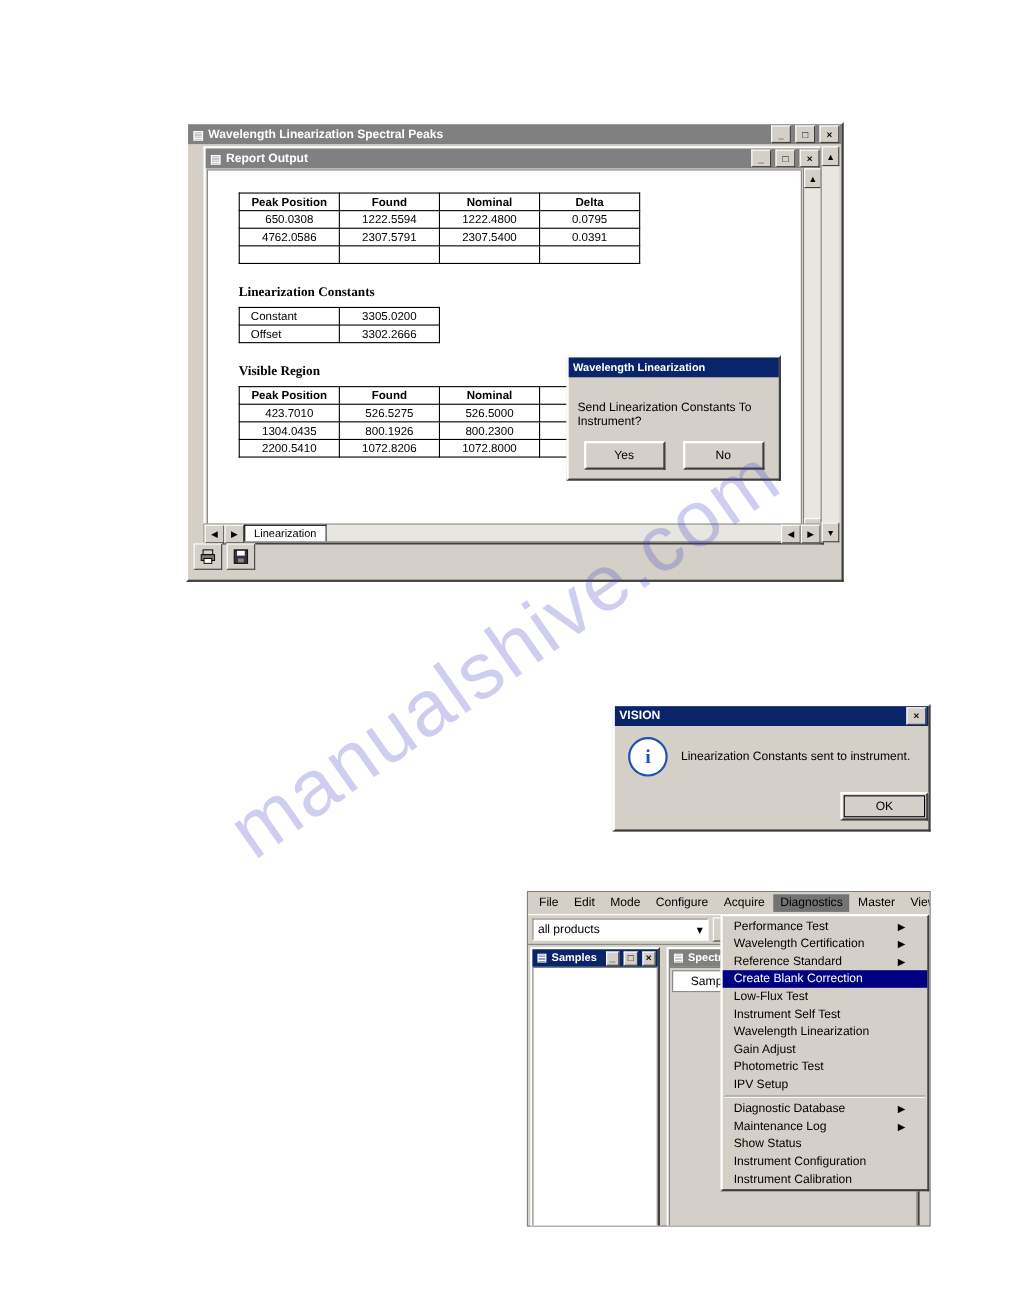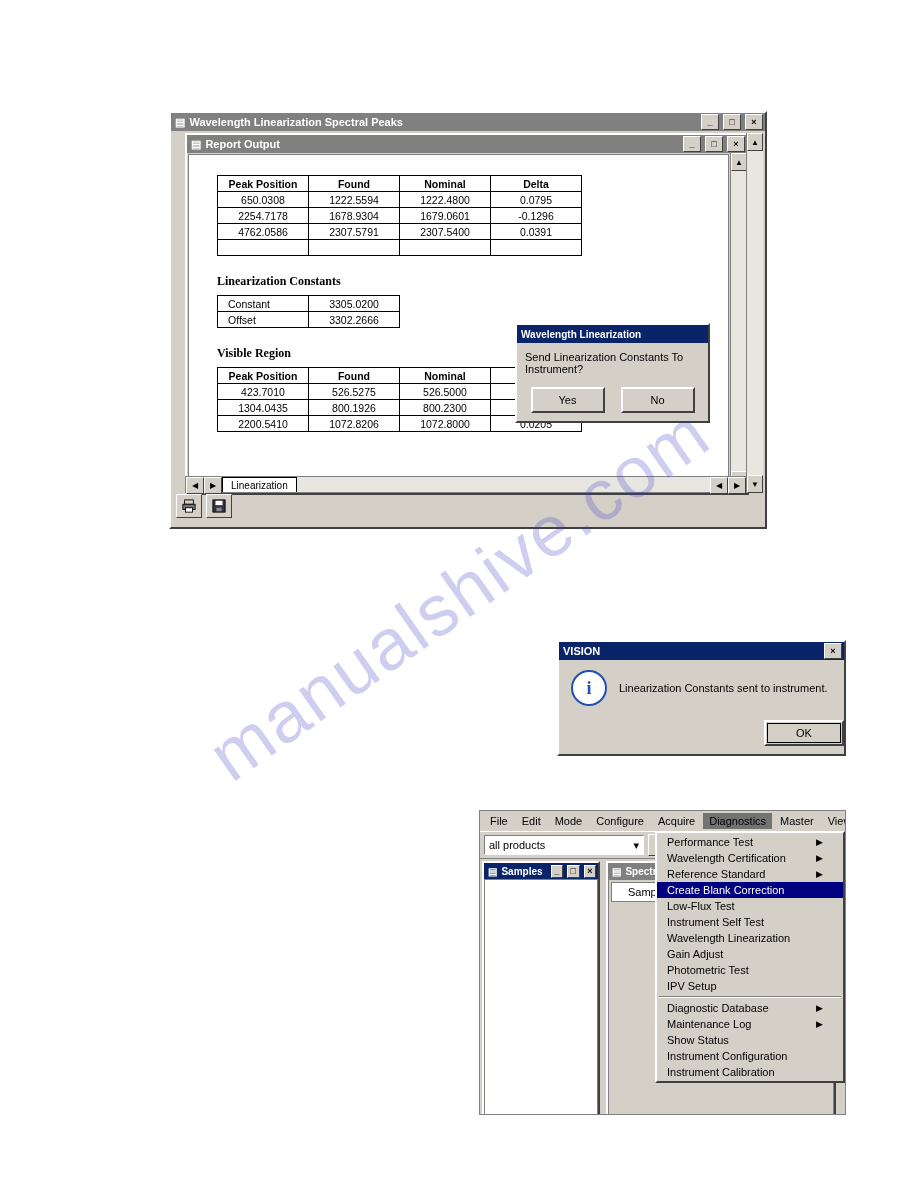--- a/index.html
+++ b/index.html
@@ -160,21 +160,21 @@
   }
   
   #lin-dialog{
     position:absolute;
     left:326px; top:168px;
     width:195px;
     box-sizing:border-box;
   }
   #lin-dialog .title-active{font-size:10px;}
   #lin-body{
-    padding:8px 8px 8px 8px;
+    padding:22px 8px 8px 8px;
     font-size:11px;
   }
   #lin-btns{display:flex;gap:16px;justify-content:center;margin-top:12px;}
 
   
   #vision-dialog{
     position:absolute;
     left:557px; top:640px;
     width:289px;
     box-sizing:border-box;
@@ -303,26 +303,20 @@
               <th>Nominal</th>
               <th>Delta</th>
             </tr>
             </tbody>
               <tbody id="peaks-body">
                 <tr>
                   <td>650.0308</td>
                   <td>1222.5594</td>
                   <td>1222.4800</td>
                   <td>0.0795</td>
-                </tr>
-                <tr>
-                  <td>2254.7178</td>
-                  <td>1678.9304</td>
-                  <td>1679.0601</td>
-                  <td>-0.1296</td>
                 </tr>
                 <tr>
                   <td>4762.0586</td>
                   <td>2307.5791</td>
                   <td>2307.5400</td>
                   <td>0.0391</td>
                 </tr>
                 <tr>
                   <td></td>
                   <td></td>

